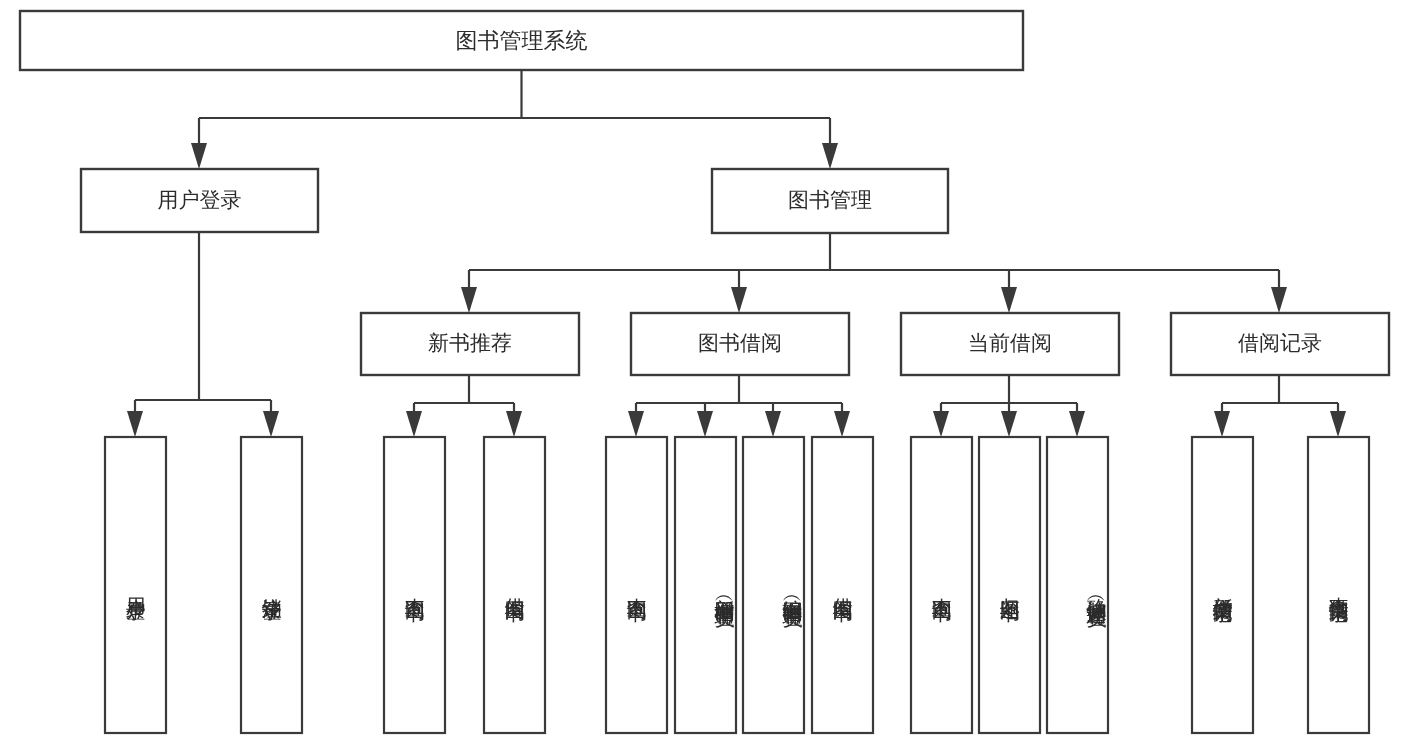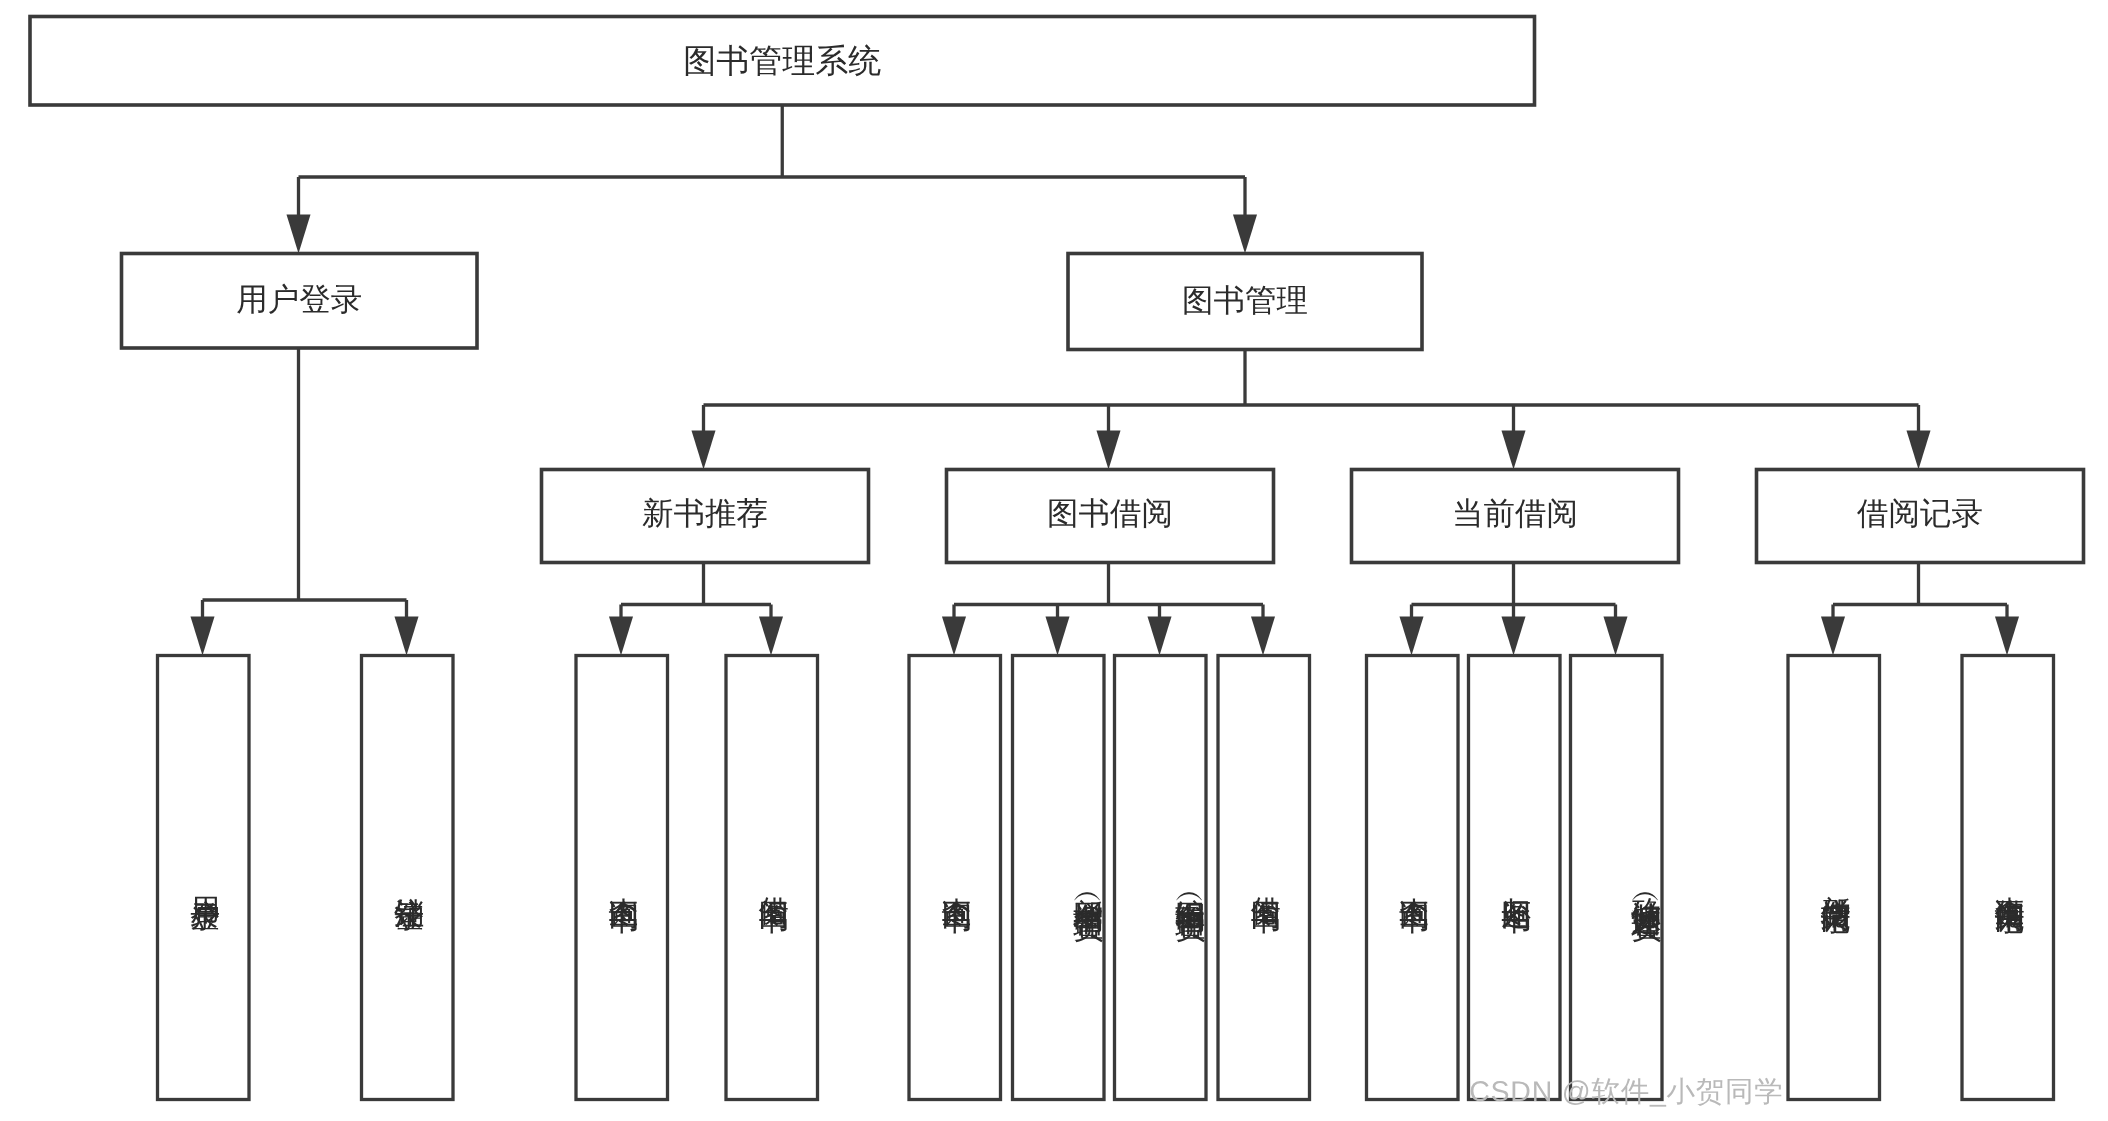--- a/index.html
+++ b/index.html
@@ -226,14 +226,13 @@
   <div class="leaf-label" style="left:743px; top:437px; width:61px; height:296px; padding-top:9px;">编辑图书（管理员）</div>
   <div class="leaf-label centered" style="left:812px; top:437px; width:61px; height:296px;">借阅图书</div>
 
   <div class="leaf-label centered" style="left:911px; top:437px; width:61px; height:296px;">查询图书</div>
   <div class="leaf-label centered" style="left:979px; top:437px; width:61px; height:296px;">归还图书</div>
   <div class="leaf-label" style="left:1047px; top:437px; width:61px; height:296px; padding-top:9px;">确认归还（管理员）</div>
 
   <div class="leaf-label centered" style="left:1192px; top:437px; width:61px; height:296px;">新增借阅记录</div>
   <div class="leaf-label centered" style="left:1308px; top:437px; width:61px; height:296px;">查询借阅记录</div>
 
-  <div class="watermark">CSDN @软件_小贺同学</div>
 </div>
 
 </body></html>

